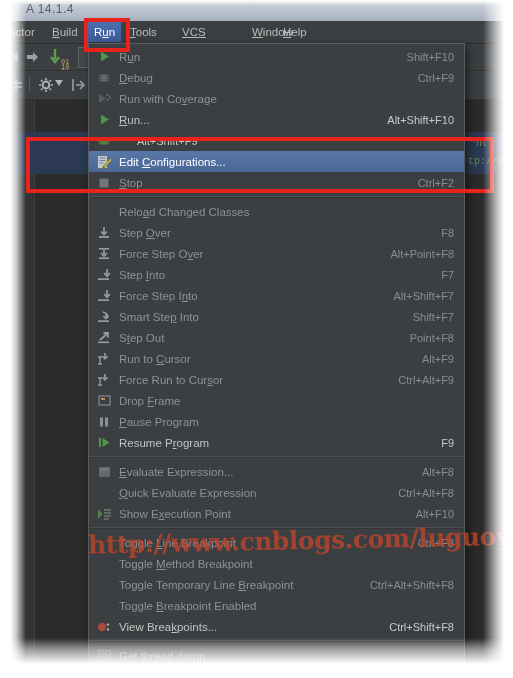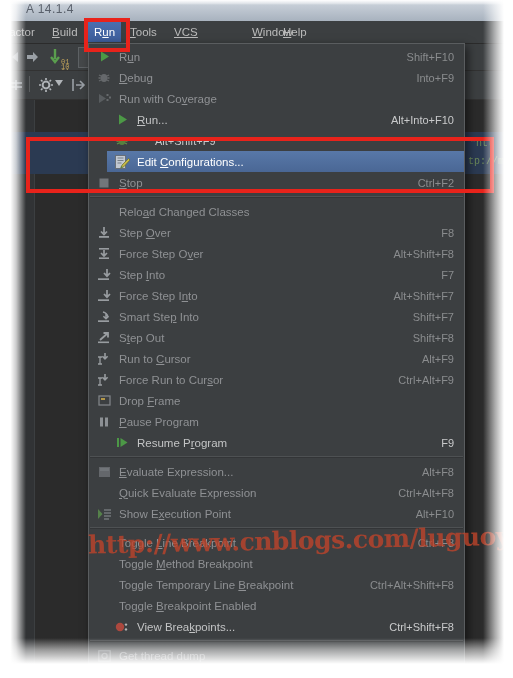--- a/index.html
+++ b/index.html
@@ -136,21 +136,21 @@
   .mi {
     position: relative;
     height: 21px;
     display: flex;
     align-items: center;
     padding: 0 10px 0 6px;
     font-size: 11.5px;
     color: #8f9194;
     white-space: nowrap;
   }
-  .mi.enabled { color: #c3c4c5; margin-left: 18px; }
+  .mi.enabled { color: #c3c4c5; }
   .mi.selected {
     background: linear-gradient(to bottom, #5878a8 0%, #4a6795 100%);
     color: #ffffff;
   }
   .mi-icon {
     width: 18px; min-width: 18px; height: 16px;
     margin-right: 6px;
     display: flex; align-items: center; justify-content: center;
     opacity: 0.85;
   }
@@ -250,21 +250,21 @@
 
   <div id="titlebar">
     <div id="title-text">A 14.1.4</div>
   </div>
 
   <div id="menubar">
       <div class="menubar-item" style="left: 0px;">factor</div>
       <div class="menubar-item" style="left: 46px;"><span class="mnem">B</span>uild</div>
       <div class="menubar-item active" style="left: 88px;">R<span class="mnem">u</span>n</div>
       <div class="menubar-item" style="left: 124px;"><span class="mnem">T</span>ools</div>
-      <div class="menubar-item" style="left: 168px; text-decoration: underline;">VC<span class="mnem">S</span></div>
+      <div class="menubar-item" style="left: 176px; text-decoration: underline;">VC<span class="mnem">S</span></div>
       <div class="menubar-item" style="left: 205px; margin-left: 41px;"><span class="mnem">W</span>indow</div>
       <div class="menubar-item" style="left: 277px; text-align: right;"><span class="mnem">H</span>elp</div>
     </div>
 
   <div id="run-menu">
       <div class="mi">
         <span class="mi-icon">
           <svg style="display:block" width="13" height="13" viewBox="0 0 13 13">
             <path d="M3 1.5 L11 6.5 L3 11.5 Z" fill="#4fa847"></path>
           </svg>
@@ -273,21 +273,21 @@
         <span class="mi-accel">Shift+F10</span>
       </div>
       <div class="mi">
         <span class="mi-icon">
           <svg style="display:block" width="14" height="13" viewBox="0 0 14 13">
             <ellipse cx="7" cy="7" rx="3.4" ry="4" fill="#6d7073"></ellipse>
             <path d="M2 4 l2 1 M2 10 l2 -1 M12 4 l-2 1 M12 10 l-2 -1 M1.5 7 h2.2 M10.3 7 h2.2" stroke="#6d7073" stroke-width="1.3"></path>
           </svg>
         </span>
         <span class="mi-label"><span class="mnem">D</span>ebug</span>
-        <span class="mi-accel">Into+F9</span>
+        <span class="mi-accel">Ctrl+F9</span>
       </div>
       <div class="mi">
         <span class="mi-icon">
           <svg style="display:block" width="14" height="13" viewBox="0 0 14 13">
             <path d="M2 2 L9 6.5 L2 11 Z" fill="#5f6366"></path>
             <g fill="#6e7275">
               <rect x="9.5" y="2" width="2" height="2"></rect>
               <rect x="12" y="4.5" width="2" height="2"></rect>
               <rect x="9.5" y="7" width="2" height="2"></rect>
             </g>
@@ -296,21 +296,21 @@
         <span class="mi-label">Run with Co<span class="mnem">v</span>erage</span>
         <span class="mi-accel"></span>
       </div>
       <div class="mi enabled">
         <span class="mi-icon">
           <svg style="display:block" width="13" height="13" viewBox="0 0 13 13">
             <path d="M3 1.5 L11 6.5 L3 11.5 Z" fill="#4fa847"></path>
           </svg>
         </span>
         <span class="mi-label"><span class="mnem">R</span>un...</span>
-        <span class="mi-accel">Alt+Into+F10</span>
+        <span class="mi-accel">Alt+Shift+F10</span>
       </div>
       <div class="mi enabled">
         <span class="mi-icon">
           <svg style="display:block" width="14" height="13" viewBox="0 0 14 13">
             <ellipse cx="7" cy="7" rx="3.4" ry="4" fill="#5d8c3f"></ellipse>
             <path d="M2 4 l2 1 M2 10 l2 -1 M12 4 l-2 1 M12 10 l-2 -1 M1.5 7 h2.2 M10.3 7 h2.2" stroke="#6aa04a" stroke-width="1.3"></path>
           </svg>
         </span>
         <span class="mi-accel">Alt+Shift+F9</span>
       </div>
@@ -353,21 +353,21 @@
       </div>
       <div class="mi">
         <span class="mi-icon">
           <svg style="display:block" width="14" height="13" viewBox="0 0 14 13">
             <rect x="2" y="1" width="10" height="1.6" fill="#a9adb1"></rect>
             <path d="M7 3 v4.5 M4 6 l3 3 3 -3" stroke="#a9adb1" stroke-width="1.7" fill="none"></path>
             <rect x="2" y="10.4" width="10" height="1.6" fill="#a9adb1"></rect>
           </svg>
         </span>
         <span class="mi-label">Force Step O<span class="mnem">v</span>er</span>
-        <span class="mi-accel">Alt+Shift+F8</span>
+        <span class="mi-accel">Alt+Point+F8</span>
       </div>
       <div class="mi">
         <span class="mi-icon">
           <svg style="display:block" width="14" height="13" viewBox="0 0 14 13">
             <path d="M10 1 v6 M7 5 l3 3.2 3 -3.2" stroke="#a9adb1" stroke-width="1.7" fill="none"></path>
             <rect x="1" y="10.3" width="11" height="1.7" fill="#a9adb1"></rect>
           </svg>
         </span>
         <span class="mi-label">Step <span class="mnem">I</span>nto</span>
         <span class="mi-accel">F7</span>
@@ -393,21 +393,21 @@
         <span class="mi-accel">Shift+F7</span>
       </div>
       <div class="mi">
         <span class="mi-icon">
           <svg style="display:block" width="14" height="13" viewBox="0 0 14 13">
             <path d="M3 9 L11 2 M6.5 2 H11 V6.5" stroke="#a9adb1" stroke-width="1.8" fill="none"></path>
             <rect x="1" y="10.5" width="11" height="1.6" fill="#a9adb1"></rect>
           </svg>
         </span>
         <span class="mi-label">S<span class="mnem">t</span>ep Out</span>
-        <span class="mi-accel">Shift+F8</span>
+        <span class="mi-accel">Point+F8</span>
       </div>
       <div class="mi">
         <span class="mi-icon">
           <svg style="display:block" width="14" height="13" viewBox="0 0 14 13">
             <path d="M8 1 v5 M5.4 4.3 l2.6 2.6 2.6 -2.6" stroke="#a9adb1" stroke-width="1.6" fill="none"></path>
             <path d="M1 5 h4 M3 5 v7 M1 12 h4" stroke="#a9adb1" stroke-width="1.3" fill="none"></path>
           </svg>
         </span>
         <span class="mi-label">Run to <span class="mnem">C</span>ursor</span>
         <span class="mi-accel">Alt+F9</span>

